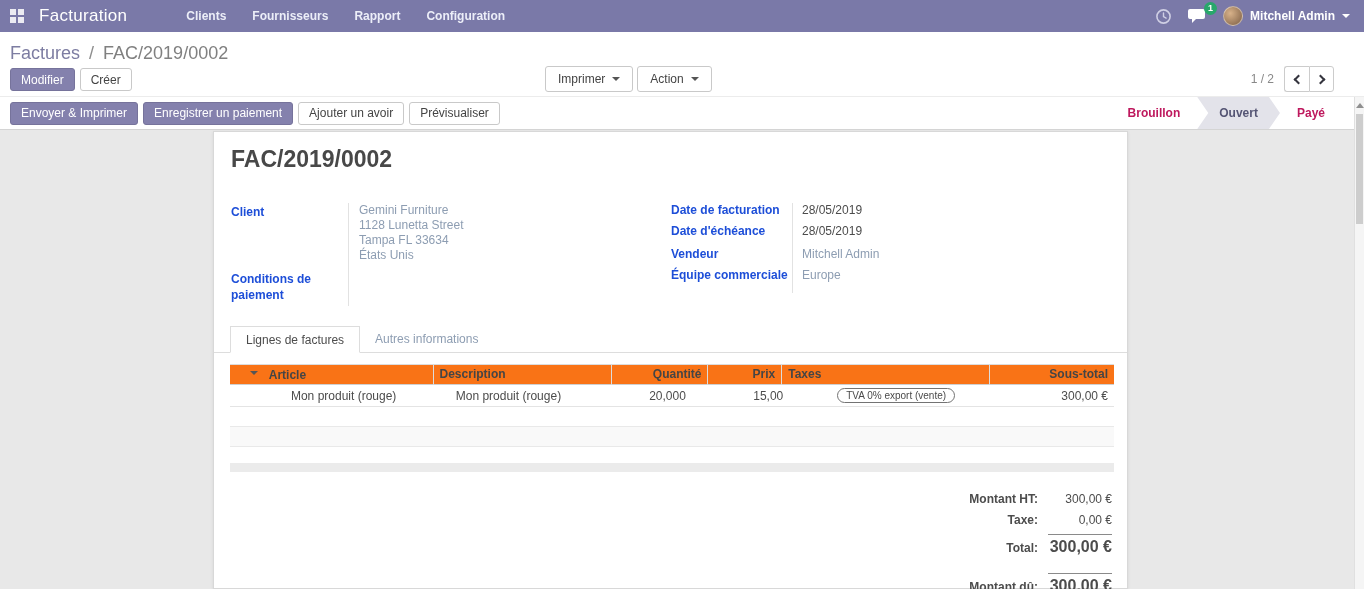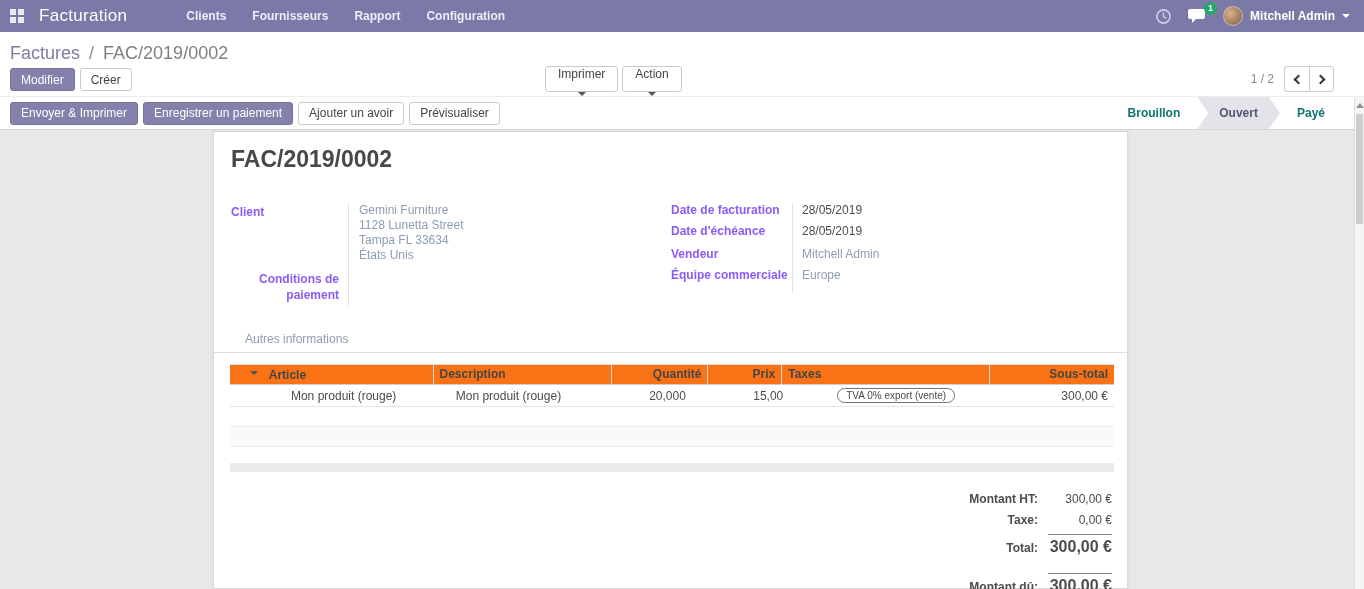--- a/index.html
+++ b/index.html
@@ -36,46 +36,46 @@
   .breadcrumb { position:absolute; left:10px; top:11px; font-size:18px; }
   .breadcrumb .parent { color:#7d7da2; cursor:pointer; }
   .breadcrumb .sep { color:#8d8d8d; margin:0 4px; }
   .breadcrumb .current { color:#808080; }
   .btn { height:23px; padding:0 10px; font-size:12px; border-radius:3px; border:1px solid #c9c9c9;
          background:#fff; color:#444; display:inline-flex; align-items:center; gap:7px;
          cursor:pointer; font-family:inherit; white-space:nowrap; }
   .btn-primary { background:#8481ad; border-color:#76739b; color:#fff; }
   .cp-buttons { position:absolute; left:10px; top:36px; display:flex; gap:5px; }
   .cp-center { position:absolute; left:545px; top:34px; display:flex; gap:4px; }
-  .cp-center .btn { height:26px; padding:0 12px;flex-direction:column; }
+  .cp-center .btn { height:26px; padding:0 12px; }
   .caret-dark { width:0; height:0; border:4px solid transparent; border-top-color:#555; margin-top:4px; }
   .cp-pager { position:absolute; right:30px; top:34px; display:flex; align-items:center; gap:10px; }
   .pager-value { color:#888; font-size:12px; }
   .pager-buttons { display:flex; }
   .pager-btn { width:25px; height:26px; background:#fff; border:1px solid #ccc;
                display:flex; align-items:center; justify-content:center; cursor:pointer; }
   .pager-btn.prev { border-radius:3px 0 0 3px; border-right:none; }
   .pager-btn.next { border-radius:0 3px 3px 0; }
   .chev { width:7px; height:7px; border-top:2px solid #35353f; border-left:2px solid #35353f; }
   .chev.left  { transform:rotate(-45deg); margin-left:3px; }
   .chev.right { transform:rotate(135deg); margin-right:3px; }
   
   .statusbar { position:absolute; top:97px; left:0; right:0; height:33px; background:#fff;
                border-bottom:1px solid #d4d4d4; display:flex; align-items:center; }
   .sb-buttons { display:flex; gap:5px; margin-left:10px; }
   .sb-states { margin-left:auto; margin-right:22px; display:flex; height:32px; }
-  .state { line-height:32px; padding:0 17px; color:#0f766e; font-weight:700; font-size:12px; cursor:default; }
+  .state { line-height:32px; padding:0 17px; color:#be185d; font-weight:700; font-size:12px; cursor:default; }
   .state.active { background:#e3e3ea; color:#555574; padding:0 22px;
       clip-path:polygon(0 0, calc(100% - 11px) 0, 100% 50%, calc(100% - 11px) 100%, 0 100%, 11px 50%); }
   
   .content { position:absolute; top:130px; left:0; right:0; bottom:0; background:#e8e8e8; overflow:hidden; }
   .sheet { position:absolute; left:213px; top:1px; width:915px; height:458px; background:#fff;
            border:1px solid #d8d8d8; box-shadow:0 1px 3px rgba(0,0,0,.08); }
   .sheet-title { position:absolute; left:17px; top:14px; font-size:23px; font-weight:700; color:#484848; }
-  .lbl { font-weight:700; color:#8b5cf6; font-size:12px;text-align:right; }
+  .lbl { font-weight:700; color:#1d4ed8; font-size:12px; }
   .link { color:#8d9db2; cursor:pointer; }
   .client-label { position:absolute; left:17px; top:73px; }
   .vline-left { position:absolute; left:134px; top:71px; height:103px; width:1px; background:#e2e2e2; }
   .client-lines { position:absolute; left:145px; top:71px; line-height:15px; font-size:12px; color:#8d9db2; }
   .payterms-label { position:absolute; left:17px; top:139px; width:108px; line-height:16px; }
   .right-rows { position:absolute; left:457px; top:71px; }
   .vline-right { position:absolute; left:578px; top:71px; height:90px; width:1px; background:#e2e2e2; }
   .rrow { position:absolute; left:0; white-space:nowrap; }
   .rrow .rval { position:absolute; left:131px; font-size:12px; color:#4c4c4c; }
   .rrow .rval.link { color:#8d9db2; }
@@ -237,20 +237,21 @@
           <span class="lbl">Vendeur</span>
           <span class="rval link">Mitchell Admin</span>
         </div>
         <div class="rrow" style="top:65px;">
           <span class="lbl">Équipe commerciale</span>
           <span class="rval link">Europe</span>
         </div>
       </div>
 
       <div class="tabs">
+        <div class="tab active">Lignes de factures</div>
         <div class="tab inactive">Autres informations</div>
       </div>
 
       <div class="o-table">
         <div class="thead">
           <div class="c0"><span class="sort-caret"></span></div>
           <div class="c1">Article</div>
           <div class="c2">Description</div>
           <div class="c3">Quantité</div>
           <div class="c4">Prix</div>

